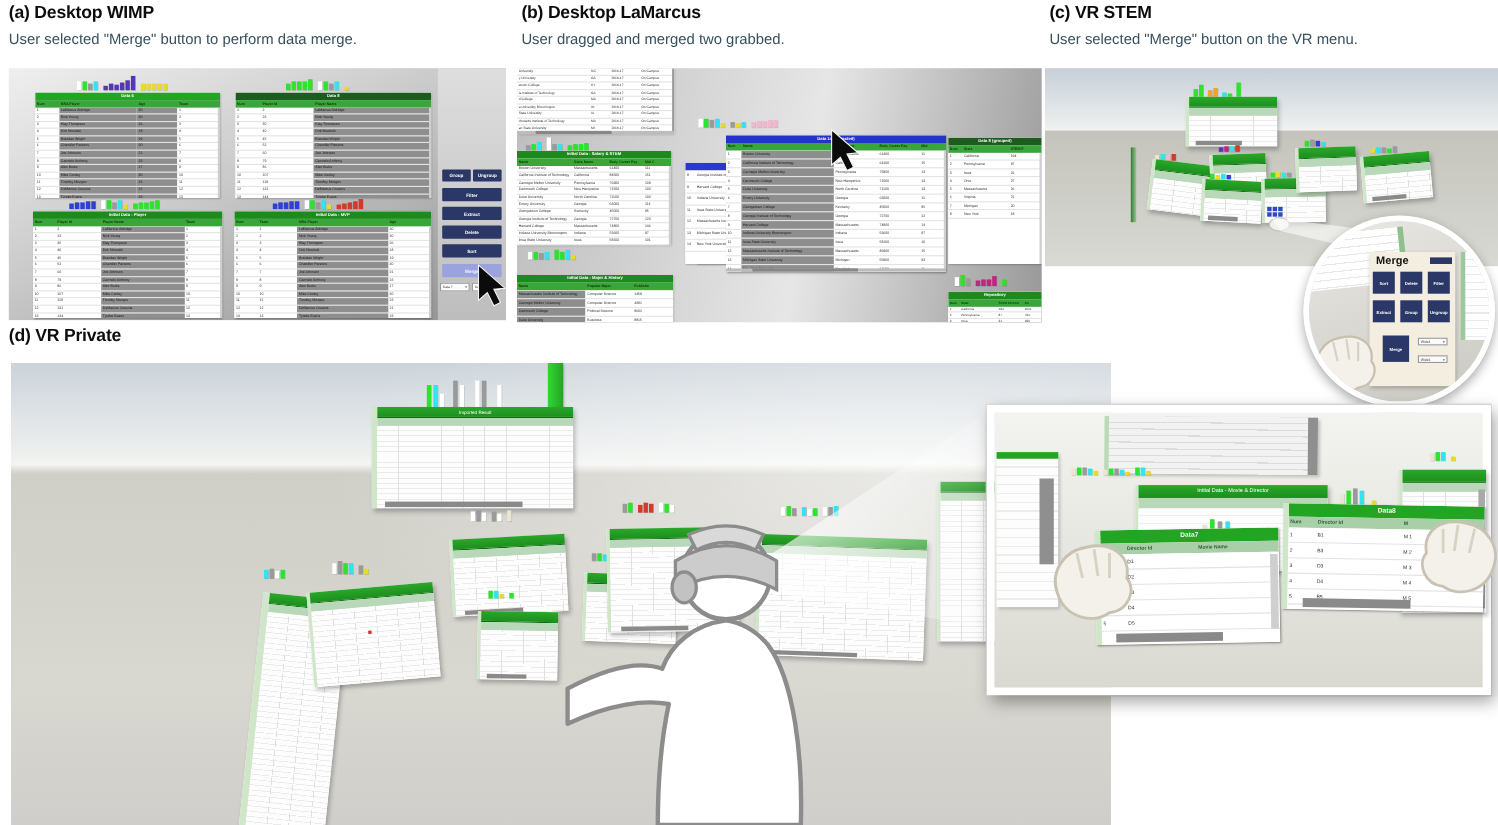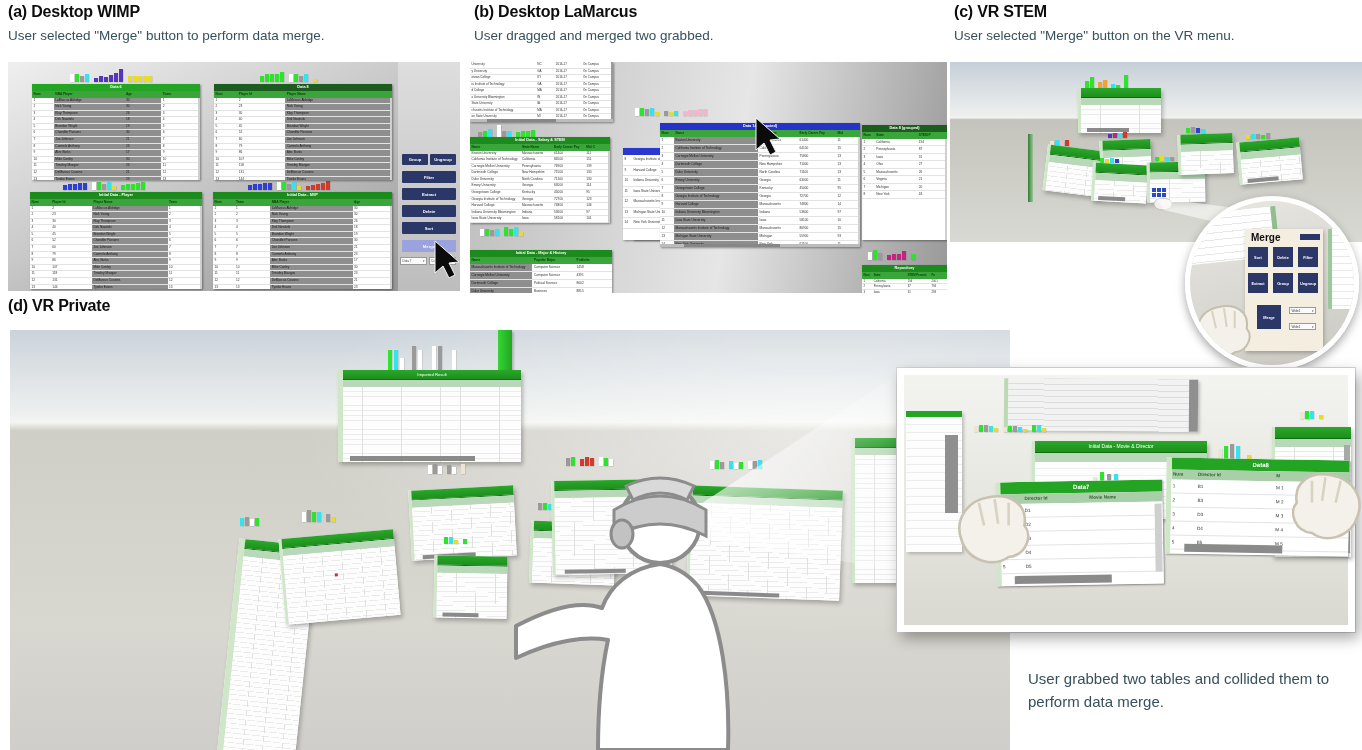--- a/index.html
+++ b/index.html
@@ -1437,15 +1437,14 @@
       </div>
     <svg style="position:absolute;left:48px;top:112px;" width="80" height="84" viewBox="0 0 90 96">
       <path d="M10,60 C2,38 16,16 40,12 C66,6 86,20 82,44 C92,56 84,78 64,80 C48,92 18,86 10,60 Z" fill="#f4f1ea" stroke="#c9c2b2" stroke-width="3"></path>
       <path d="M30,18 L36,44 M48,14 L52,42 M64,18 L64,44" stroke="#d8d2c2" stroke-width="3" fill="none"></path>
     </svg>
     <svg style="position:absolute;left:386px;top:86px;transform:scaleX(-1);" width="76" height="90" viewBox="0 0 90 96">
       <path d="M10,60 C2,38 16,16 40,12 C66,6 86,20 82,44 C92,56 84,78 64,80 C48,92 18,86 10,60 Z" fill="#f4f1ea" stroke="#c9c2b2" stroke-width="3"></path>
       <path d="M30,18 L36,44 M48,14 L52,42 M64,18 L64,44" stroke="#d8d2c2" stroke-width="3" fill="none"></path>
     </svg>
   </div>
-  <p class="inset-cap">User grabbed two tables and collided them to perform data merge.</p>
 
 </div>
 
 </body></html>

